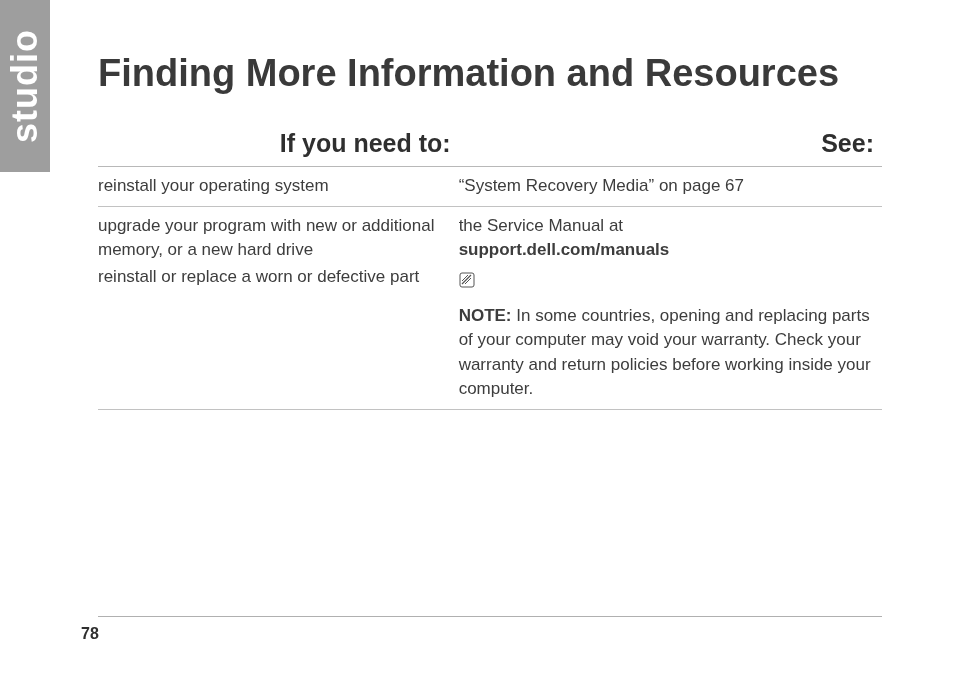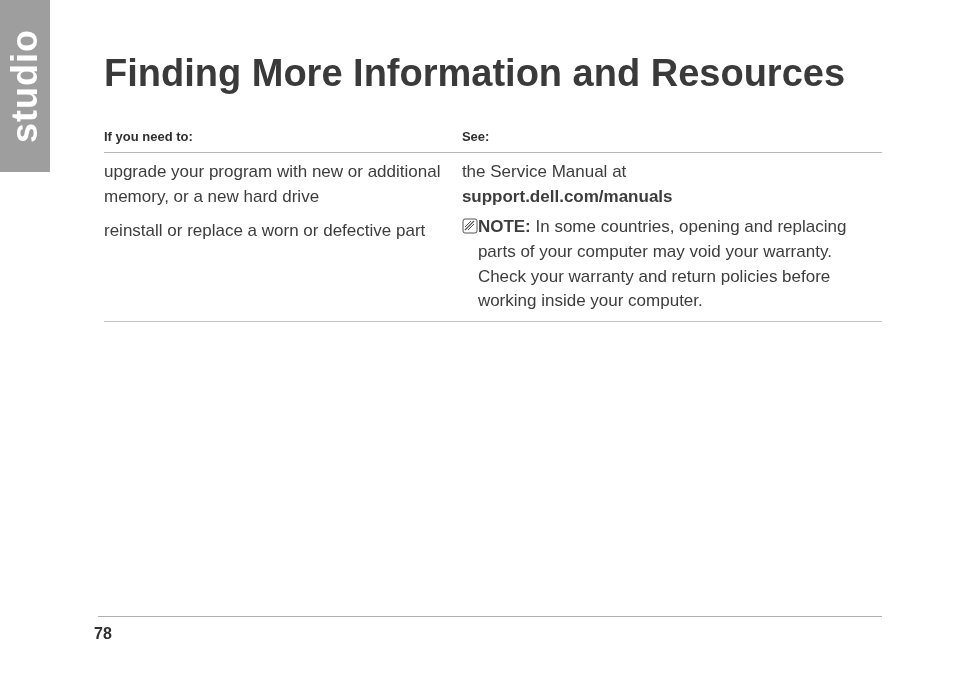--- a/index.html
+++ b/index.html
@@ -31,43 +31,43 @@
     color: #ffffff;
     font-weight: 600;
     font-size: 36px;
     letter-spacing: 1px;
     white-space: nowrap;
     font-family: "Arial Narrow", "Helvetica Neue Condensed", Arial, sans-serif;
     font-stretch: condensed;
   }
   .page {
     position: absolute;
-    left: 104px;
+    left: 98px;
     right: 72px;
     top: 52px;
   }
   h1.title {
     margin: 0 0 28px 0;
     font-size: 38px;
     font-weight: 700;
     color: #3a3a3a;
     letter-spacing: 0px;
     font-family: "Arial Narrow", "Helvetica Neue Condensed", Arial, sans-serif;
     font-stretch: condensed;
   }
   table.info {
     width: 100%;
     border-collapse: collapse;
     table-layout: fixed;
   }
   table.info col.left  { width: 46%; }
   table.info col.right { width: 54%; }
   table.info th {
-    text-align: left;
-    font-size: 13px;
+    text-align: right;
+    font-size: 25px;
     font-weight: 700;
     padding: 6px 8px 8px 0;
     border-bottom: 1px solid #b8b8b8;
     color: #2f2f2f;
     font-family: "Arial Narrow", "Helvetica Neue Condensed", Arial, sans-serif;
     font-stretch: condensed;
   }
   table.info td {
     vertical-align: top;
     font-size: 17px;
@@ -78,31 +78,32 @@
     font-family: "Arial Narrow", "Helvetica Neue Condensed", Arial, sans-serif;
     font-stretch: condensed;
   }
   table.info tr.no-rule td { border-bottom: none; }
   .bold { font-weight: 700; }
   .ital { }
   sup { font-size: 0.62em; vertical-align: super; line-height: 0; }
   .note-block {
     display: flex;
     align-items: flex-start;
-    gap: 0;
+    gap: 8px;
     margin-top: 6px;
+    flex-direction: column;
   }
   .note-icon {
     flex: 0 0 auto;
     margin-top: 2px;
   }
   .note-text { flex: 1; }
   .page-number {
     position: absolute;
-    left: 94px;
+    left: 81px;
     bottom: 34px;
     font-weight: 700;
     font-size: 16px;
     color: #2f2f2f;
     font-family: "Arial Narrow", Arial, sans-serif;
   }
   .footer-rule {
     position: absolute;
     left: 98px;
     right: 72px;
@@ -126,24 +127,28 @@
         <col class="left">
         <col class="right">
       </colgroup>
     <thead>
       <tr>
         <th>If you need to:</th>
         <th>See:</th>
       </tr>
     </thead>
     <tbody>
+      <tr>
+        <td>reinstall your operating system</td>
+        <td>“System Recovery Media” on page 67</td>
+      </tr>
       <tr class="no-rule">
         <td>
           <div>upgrade your program with new or additional memory, or a new hard drive</div>
-          <div style="margin-top:10px">reinstall or replace a worn or defective part</div>
+          <div style="margin-top:2px">reinstall or replace a worn or defective part</div>
         </td>
         <td>
           <div>
             <span>the </span><span class="ital">Service Manual</span><span> at</span>
           </div>
           <div class="bold">support.dell.com/manuals</div>
           <div class="note-block">
             <span class="note-icon">
               <svg width="16" height="16" viewBox="0 0 16 16" aria-hidden="true">
                 <rect x="1" y="1" width="14" height="14" rx="2" fill="#fff" stroke="#555" stroke-width="1"></rect>

